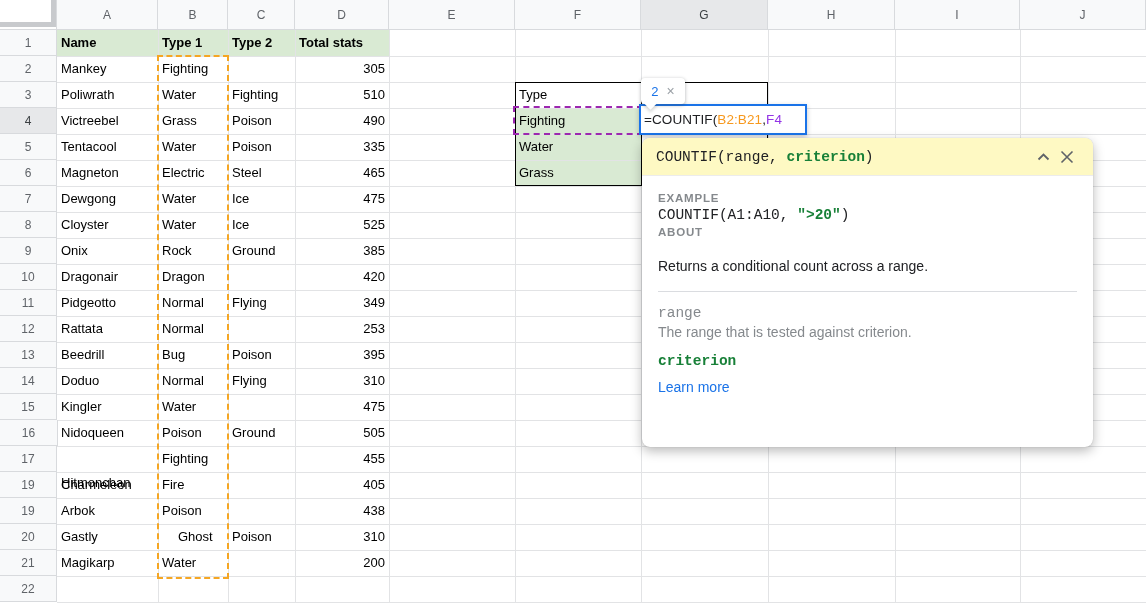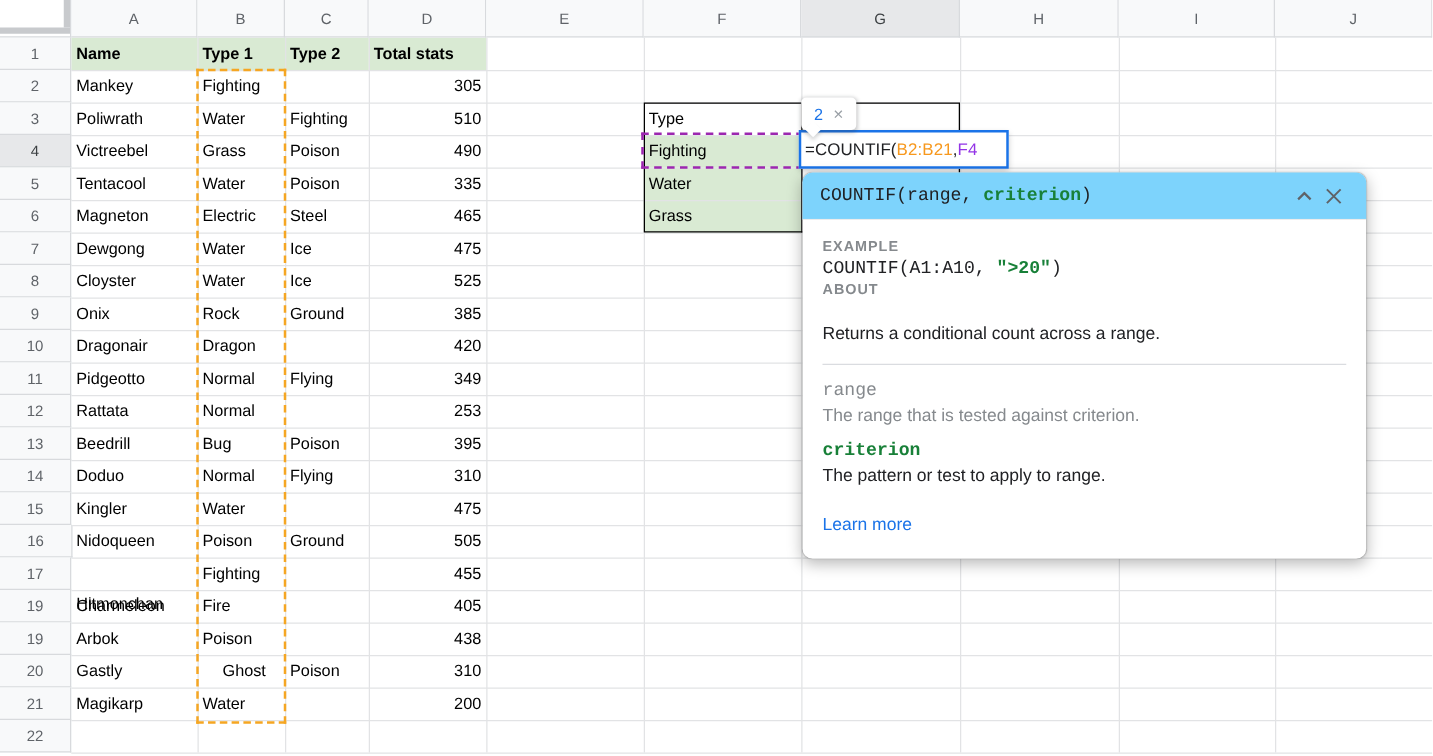--- a/index.html
+++ b/index.html
@@ -40,21 +40,21 @@
     box-shadow:0 1px 3px 1px rgba(60,64,67,.25);z-index:40;display:flex;align-items:center;
     justify-content:center;gap:8px;}
   .chip::after{content:"";position:absolute;left:5px;bottom:-4px;width:9px;height:9px;background:#fff;
     transform:rotate(45deg);box-shadow:2px 2px 3px rgba(60,64,67,.18);}
   .chip-val{color:#1a73e8;font-size:13px;position:relative;z-index:1;}
   .chip-close{color:#9aa0a6;font-size:14px;cursor:pointer;position:relative;z-index:1;}
   
   .popup{position:absolute;left:642px;top:138px;width:451px;height:309px;background:#fff;
     border-radius:8px;box-shadow:0 4px 12px rgba(0,0,0,.28),0 0 1px rgba(0,0,0,.25);z-index:50;
     box-sizing:border-box;}
-  .popup-header{height:37px;background:#7dd3fc;border-radius:8px 8px 0 0;display:flex;
+  .popup-header{height:37px;background:#fef9c3;border-radius:8px 8px 0 0;display:flex;
     align-items:center;padding:0 14px;border-bottom:1px solid #ececec;
     font-family:"Liberation Mono",monospace;font-size:14.5px;color:#202124;white-space:pre;}
   .hl{color:#188038;font-weight:bold;}
   .spacer{flex:1;}
   .icon-btn{width:24px;height:24px;display:flex;align-items:center;justify-content:center;
     cursor:pointer;color:#5f6368;}
   .popup-body{padding:13px 16px 0;}
   .label{font-size:11.5px;font-weight:bold;color:#85898d;letter-spacing:.8px;margin-top:3px;}
   .code{font-family:"Liberation Mono",monospace;font-size:14.5px;color:#202124;margin-top:3px;white-space:pre;}
   .about-text{font-size:14px;color:#202124;margin-top:20px;}
@@ -251,17 +251,16 @@
     </div>
     <div class="popup-body">
       <div class="label">EXAMPLE</div>
       <div class="code"><span>COUNTIF(A1:A10, </span><span class="hl">"&gt;20"</span><span>)</span></div>
       <div class="label">ABOUT</div>
       <div class="about-text">Returns a conditional count across a range.</div>
       <div class="divider"></div>
       <div class="arg-name">range</div>
       <div class="arg-desc">The range that is tested against criterion.</div>
       <div class="arg-name hl">criterion</div>
-      <div class="arg-desc dark">The pattern or test to apply to range.</div>
       <div class="learn-more">Learn more</div>
     </div>
   </div>
 </div>
 
 </body></html>

